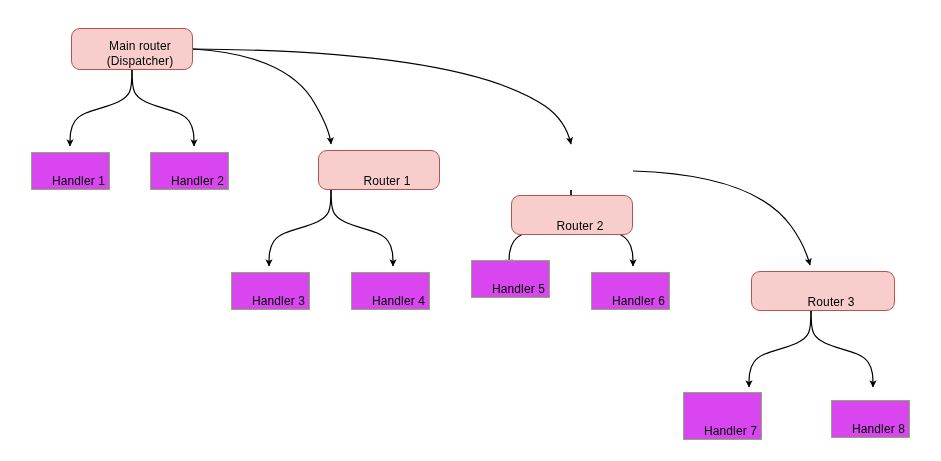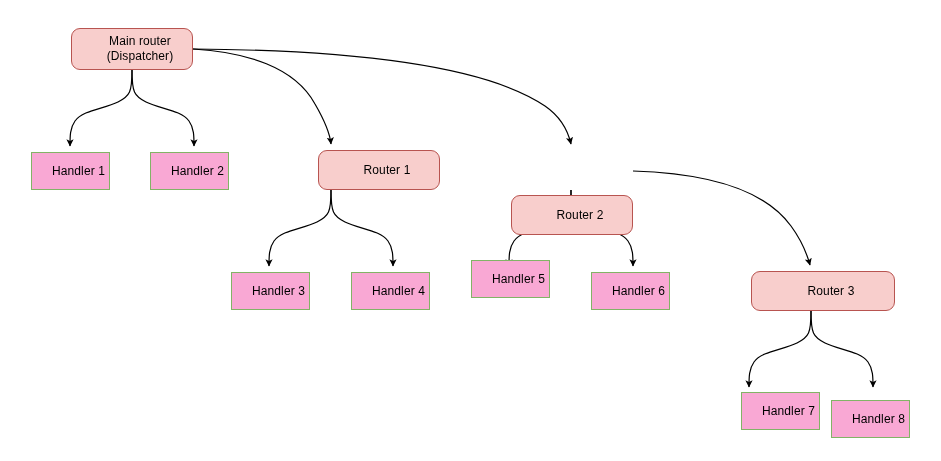--- a/index.html
+++ b/index.html
@@ -23,37 +23,37 @@
     left: 0;
     top: 0;
     width: 941px;
     height: 461px;
     pointer-events: none;
   }
   .node {
     position: absolute;
     box-sizing: border-box;
     display: flex;
-    align-items: center;
+    align-items: flex-end;
     justify-content: center;
     text-align: center;
     font-size: 12px;
     line-height: 15px;
     color: #000000;
     letter-spacing: 0.1px;
     z-index: 2;
     padding-left: 16px;
   }
   .node-router {
     background: #f8cecc;
     border: 1px solid #b85450;
     border-radius: 9px;
   }
   .node-handler {
-    background: #f9a8d4;
+    background: #d946ef;
     border: 1px solid #82b366;
     border-radius: 0;
   }
   .node-label {
     display: block;
     white-space: pre-line;
   }
 </style>
 </head>
 <body>
@@ -126,21 +126,21 @@
   </div>
 
   <div class="node node-handler" style="left:591px; top:272px; width:79px; height:38px;">
     <span class="node-label">Handler 6</span>
   </div>
 
   <div class="node node-router" style="left:751px; top:271px; width:144px; height:40px;">
     <span class="node-label">Router 3</span>
   </div>
 
-  <div class="node node-handler" style="left:741px; top:392px; width:79px; height:38px;">
+  <div class="node node-handler" style="left:683px; top:392px; width:79px; height:48px;">
     <span class="node-label">Handler 7</span>
   </div>
 
   <div class="node node-handler" style="left:831px; top:400px; width:79px; height:38px;">
     <span class="node-label">Handler 8</span>
   </div>
 
 </div>
 
 </body></html>

